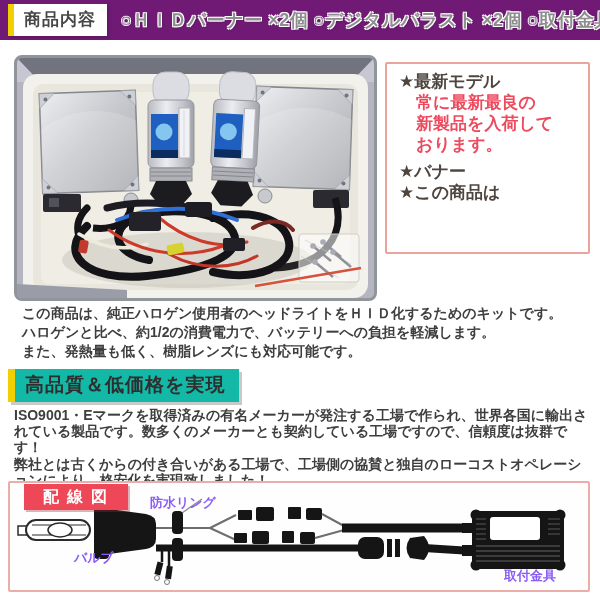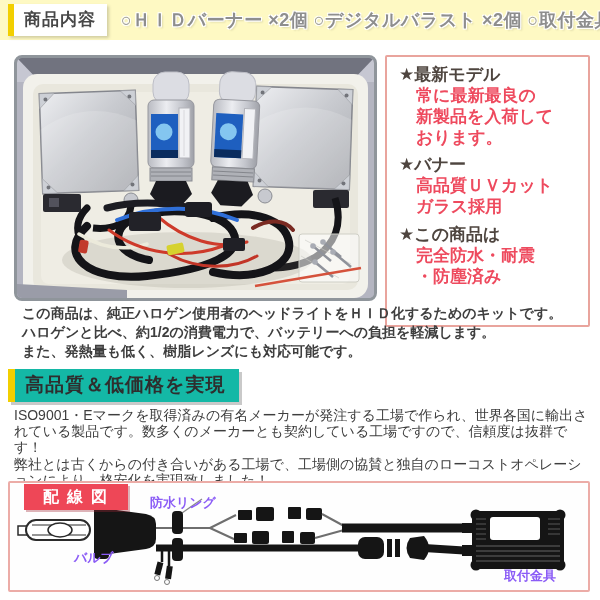--- a/index.html
+++ b/index.html
@@ -4,40 +4,40 @@
 <style>
   html,body{margin:0;padding:0;}
   body{
     width:600px;height:600px;position:relative;overflow:hidden;
     background:#ffffff;
     font-family:"Liberation Sans","DejaVu Sans",sans-serif;
   }
   
   .top-strip{
     position:absolute;left:0;top:0;width:600px;height:40px;
-    background:#fef9c3;display:flex;align-items:center;
+    background:#701a75;display:flex;align-items:center;
   }
   .badge{
     margin-left:8px;background:#ffffff;border-left:6px solid #F2CF00;
     padding:4px 11px 5px 10px;font-size:17px;font-weight:bold;color:#474747;
     box-shadow:2px 2px 3px rgba(0,0,0,.18);letter-spacing:1px;white-space:nowrap;
   }
   .strip-items{
     margin-left:14px;font-size:18px;font-weight:bold;color:#8E8E8E;
     letter-spacing:.5px;white-space:nowrap;
     text-shadow:-1px -1px 0 #fff,1px -1px 0 #fff,-1px 1px 0 #fff,1px 1px 0 #fff,2px 2px 2px rgba(0,0,0,.12);
   }
   
   .photo-frame{
     position:absolute;left:14px;top:55px;width:357px;height:240px;
     border:3px solid #8F959B;border-radius:8px;overflow:hidden;background:#B4B5C1;
   }
   .photo-frame svg{display:block;}
   .feature-panel{
-    position:absolute;left:385px;top:55px;width:205px;height:272px;
+    position:absolute;left:385px;top:62px;width:205px;height:192px;
     box-sizing:border-box;border:2px solid #E9A49D;background:#ffffff;
     padding:7px 4px 0 12px;border-radius:2px;
   }
   .feature-title{
     font-size:17px;font-weight:bold;color:#4E453F;line-height:1.24;white-space:nowrap;
   }
   .feature-body{
     font-size:17px;font-weight:bold;color:#EE4A5E;line-height:1.24;
     padding-left:17px;white-space:pre-line;margin-bottom:6px;
   }
@@ -47,21 +47,21 @@
     font-size:14px;font-weight:bold;color:#3E3E3E;line-height:1.36;white-space:pre-line;
   }
   .quality-heading{
     position:absolute;left:8px;top:369px;display:inline-block;background:#14b8a6;
     border-left:7px solid #F2CF00;padding:3px 14px 4px 10px;
     font-size:19px;font-weight:bold;color:#2E2E2E;letter-spacing:1px;
     box-shadow:3px 3px 0 #C9C9C9;white-space:nowrap;
   }
   .quality-text{
     position:absolute;left:14px;top:407px;width:580px;
-    font-size:14px;font-weight:normal;color:#3E3E3E;line-height:1.16;white-space:pre-line;
+    font-size:14px;font-weight:bold;color:#3E3E3E;line-height:1.16;white-space:pre-line;
   }
   
   .wiring-box{
     position:absolute;left:8px;top:481px;width:582px;height:111px;
     box-sizing:border-box;border:2px solid #ECACA7;background:#FEFEFE;border-radius:2px;
   }
   .wiring-tab{
     position:absolute;left:14px;top:1px;width:104px;height:26px;
     background:#EE4757;color:#ffffff;font-size:16px;font-weight:bold;
     letter-spacing:8px;text-align:center;line-height:26px;padding-left:6px;
@@ -197,25 +197,21 @@
     <path d="M238,228 L344,210" stroke="#D5523C" stroke-width="2.5" fill="none"></path>
   </svg>
 </div>
 
 <div class="feature-panel">
   <div class="feature-title">★最新モデル</div>
   <div class="feature-body">常に最新最良の
 新製品を入荷して
 おります。</div>
   <div class="feature-title">★バナー</div>
-  <div class="feature-body">高品質ＵＶカット
-ガラス採用</div>
   <div class="feature-title">★この商品は</div>
-  <div class="feature-body">完全防水・耐震
-・防塵済み</div>
 </div>
 
 <div class="intro-text">この商品は、純正ハロゲン使用者のヘッドライトをＨＩＤ化するためのキットです。
 ハロゲンと比べ、約1/2の消費電力で、バッテリーへの負担を軽減します。
 また、発熱量も低く、樹脂レンズにも対応可能です。</div>
 
 <div class="quality-heading">高品質＆低価格を実現</div>
 <div class="quality-text">ISO9001・Eマークを取得済みの有名メーカーが発注する工場で作られ、世界各国に輸出されている製品です。数多くのメーカーとも契約している工場ですので、信頼度は抜群です！
 弊社とは古くからの付き合いがある工場で、工場側の協賛と独自のローコストオペレーションにより、格安化を実現致しました！</div>
 

